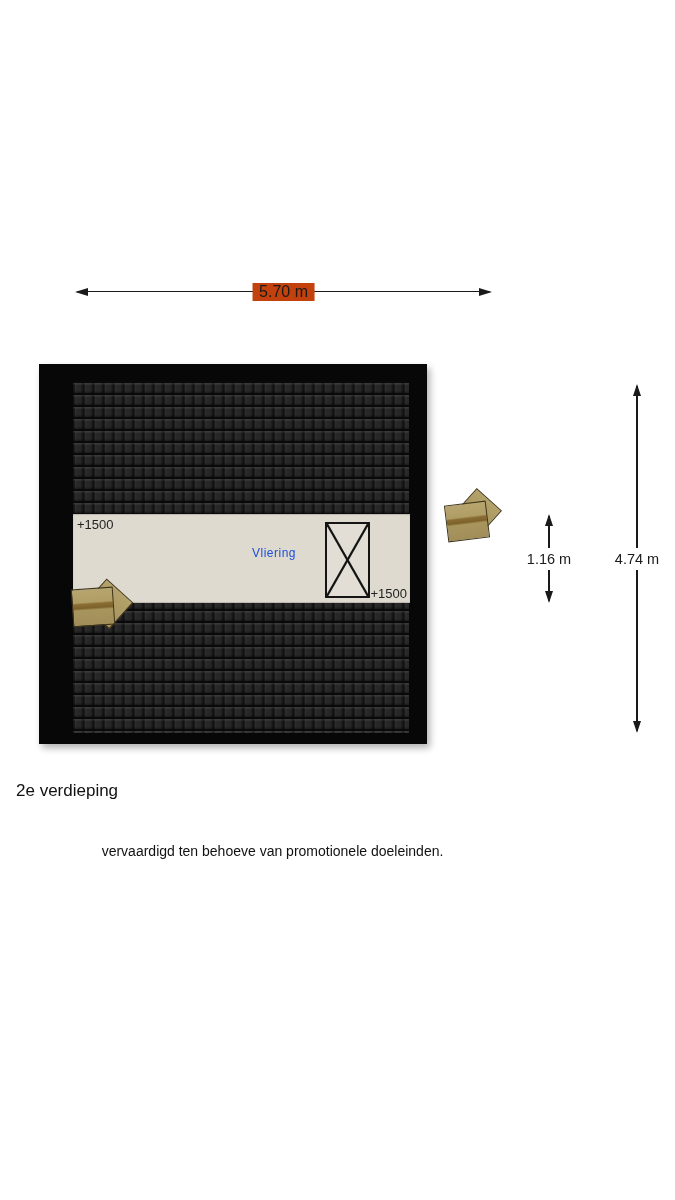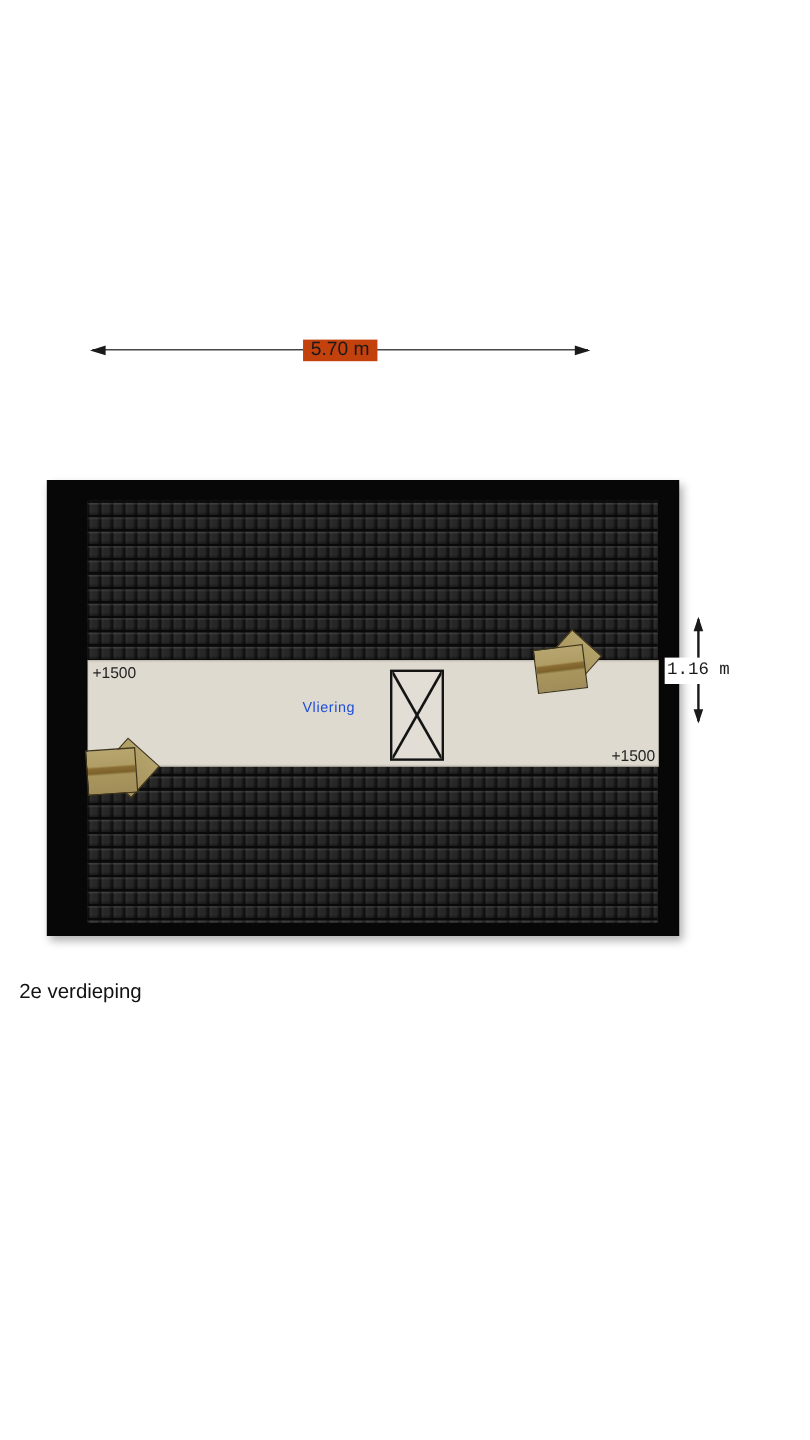--- a/index.html
+++ b/index.html
@@ -25,26 +25,26 @@
 
   
   .vdim { position: absolute; width: 14px; }
   .vdim .vline { position: absolute; top: 2px; bottom: 2px; left: 6.3px; width: 1.4px; background: #1a1a1a; }
   .vdim .av-up { position: absolute; top: 0; left: 3px; width: 0; height: 0;
     border-left: 4px solid transparent; border-right: 4px solid transparent; border-bottom: 12px solid #1a1a1a; }
   .vdim .av-down { position: absolute; bottom: 0; left: 3px; width: 0; height: 0;
     border-left: 4px solid transparent; border-right: 4px solid transparent; border-top: 12px solid #1a1a1a; }
   .vdim .dim-label { position: absolute; left: 50%; top: 50%; transform: translate(-50%,-50%);
     background: #ffffff; padding: 3px 2px; font-size: 14.5px; white-space: nowrap; }
-  .vdim-short { left: 575px; top: 514px; height: 89px; font-family: Liberation Mono, monospace; }
+  .vdim-short { left: 542px; top: 514px; height: 89px; }
   .vdim-long  { left: 630px; top: 384px; height: 349px; }
 
   
-  .floorplan { position: absolute; left: 39px; top: 364px; width: 527px; height: 380px;
-    background: #070707; box-shadow: 3px 4px 7px rgba(0,0,0,0.30); margin-top: 36px; }
+  .floorplan { position: absolute; left: 39px; top: 364px; width: 388px; height: 380px;
+    background: #070707; box-shadow: 3px 4px 7px rgba(0,0,0,0.30); }
 
   .roof-tiles { position: absolute; left: 34px; top: 17px; right: 18px; bottom: 11px;
     background-color: #242424;
     background-image:
       repeating-linear-gradient(180deg,
         rgba(8,8,8,0.95) 0px, rgba(8,8,8,0.95) 1.6px,
         rgba(255,255,255,0.10) 2.6px, rgba(255,255,255,0.02) 4px,
         rgba(0,0,0,0) 4px, rgba(0,0,0,0) 9.5px,
         rgba(0,0,0,0.35) 12px),
       repeating-linear-gradient(90deg,
@@ -78,21 +78,21 @@
       #a8955e 58%, #a08d58 100%);
     border: 1.5px solid #3f351b; box-sizing: border-box; }
   .skylight-left { left: 31px; top: 214px; width: 58px; height: 57px; }
   .skylight-left .pane-back { left: 20px; top: 8px; width: 36px; height: 36px; }
   .skylight-left .pane-front { left: 2px; top: 10px; width: 42px; height: 38px; transform: rotate(-4deg); }
   .skylight-right { left: 404px; top: 129px; width: 56px; height: 54px; }
   .skylight-right .pane-back { left: 18px; top: 2px; width: 34px; height: 34px; }
   .skylight-right .pane-front { left: 3px; top: 10px; width: 42px; height: 37px; transform: rotate(-7deg); }
 
   
-  .floor-title { position: absolute; left: 16px; top: 781px; font-size: 17px; color: #111; margin-top: 36px; }
+  .floor-title { position: absolute; left: 16px; top: 781px; font-size: 17px; color: #111; }
   .disclaimer { position: absolute; left: 0; top: 842px; width: 545px;
     text-align: center; font-size: 14px; line-height: 18.5px; color: #111; }
 </style>
 </head>
 <body>
 
 <div class="canvas">
 
   <div class="hdim">
     <div class="hline"></div>
@@ -126,19 +126,26 @@
     </div>
   </div>
 
   <div class="vdim vdim-short">
     <div class="vline"></div>
     <div class="av-up"></div>
     <div class="av-down"></div>
     <span class="dim-label">1.16 m</span>
   </div>
 
+  <div class="vdim vdim-long">
+    <div class="vline"></div>
+    <div class="av-up"></div>
+    <div class="av-down"></div>
+    <span class="dim-label">4.74 m</span>
+  </div>
 
   <div class="floor-title">2e verdieping</div>
 
   <div class="disclaimer">
+    <div>vervaardigd ten behoeve van promotionele doeleinden.</div>
   </div>
 
 </div>
 
 </body></html>

